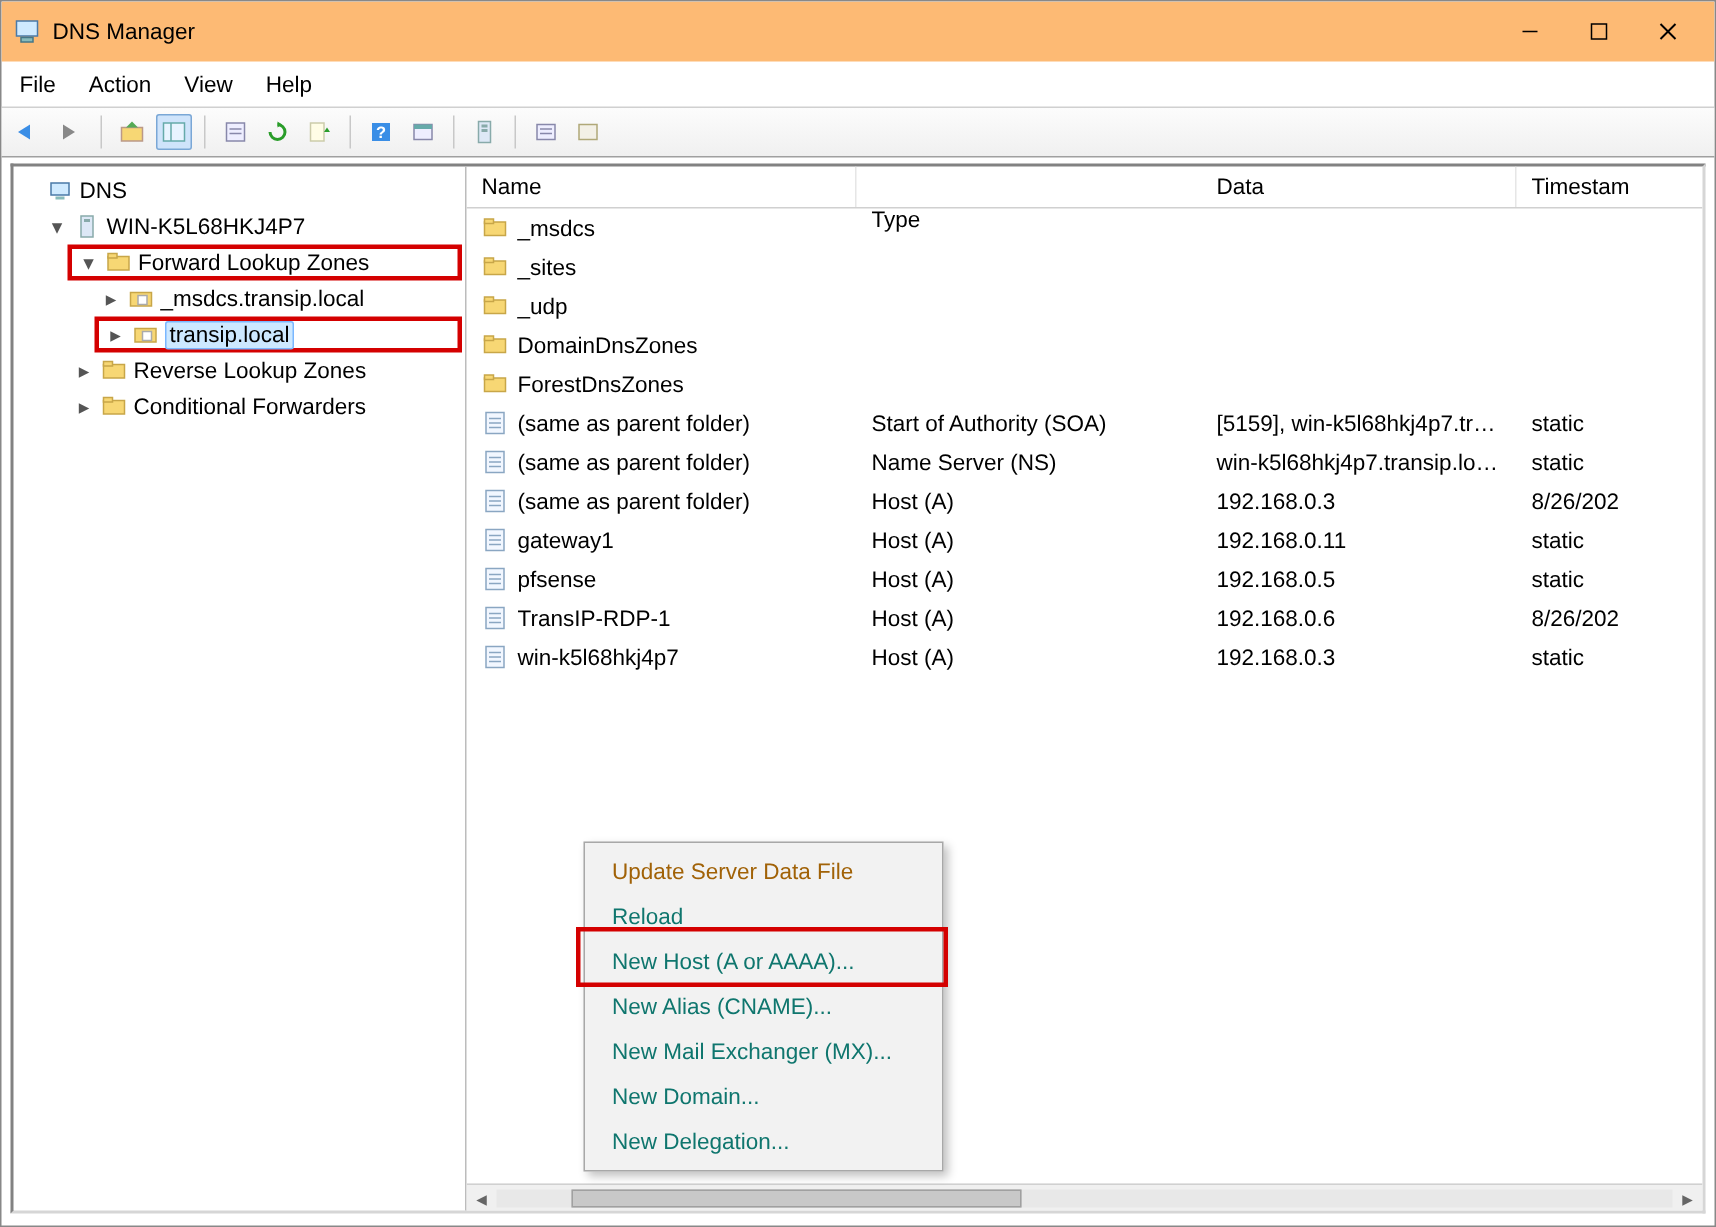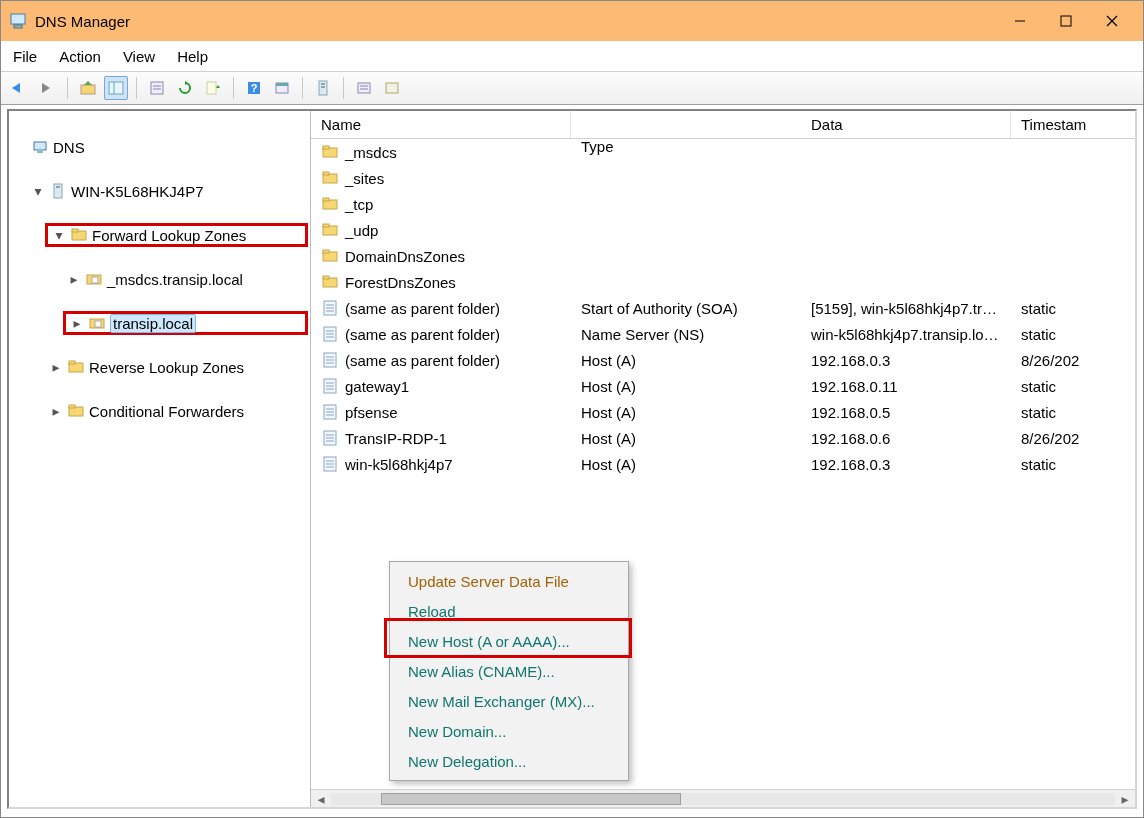--- a/index.html
+++ b/index.html
@@ -63,21 +63,21 @@
   .list-pane {
     flex:1 1 auto;
     overflow:hidden;
     position:relative;
   }
 
   
   .tree ul { list-style:none; margin:0; padding-left:18px; }
   .tree > ul { padding-left:2px; }
   .tree li { white-space:nowrap; }
-  .node-row { display:flex; align-items:center; height:24px; gap:4px; padding-right:6px;margin-top:20px;}
+  .node-row { display:flex; align-items:center; height:24px; gap:4px; padding-right:6px;}
   .expander { width:14px; height:14px; display:flex;align-items:center;justify-content:center; color:#555;}
   .expander.empty { visibility:hidden; }
   .node-icon { width:18px; height:18px; display:flex;align-items:center;justify-content:center;}
   .node-label { font-size:15px; }
   .selected-bg { background:#cde8ff; border:1px solid #7ab7ff; border-radius:2px; padding:0 2px; }
   .highlight-box { border:3px solid #d40000; }
 
   
   .list-header { display:flex; height:28px; align-items:stretch; border-bottom:1px solid #d0d0d0; font-size:15px;}
   .col { display:flex; align-items:center; padding:0 10px; border-right:1px solid #e6e6e6;}
@@ -377,34 +377,20 @@
           <div class="cell ts"></div>
         </div>
         <div class="row">
           <div class="cell name">
             <span class="rec-icon">
               <svg width="16" height="14">
                 <rect x="1" y="3" width="14" height="9" fill="#f7d774" stroke="#c8a648"></rect>
                 <rect x="1" y="1" width="6" height="3" fill="#f7d774" stroke="#c8a648"></rect>
               </svg>
             </span>
-            <span>_tcp</span>
-          </div>
-          <div class="cell type"></div>
-          <div class="cell data"></div>
-          <div class="cell ts"></div>
-        </div>
-        <div class="row">
-          <div class="cell name">
-            <span class="rec-icon">
-              <svg width="16" height="14">
-                <rect x="1" y="3" width="14" height="9" fill="#f7d774" stroke="#c8a648"></rect>
-                <rect x="1" y="1" width="6" height="3" fill="#f7d774" stroke="#c8a648"></rect>
-              </svg>
-            </span>
             <span>_udp</span>
           </div>
           <div class="cell type"></div>
           <div class="cell data"></div>
           <div class="cell ts"></div>
         </div>
         <div class="row">
           <div class="cell name">
             <span class="rec-icon">
               <svg width="16" height="14">

